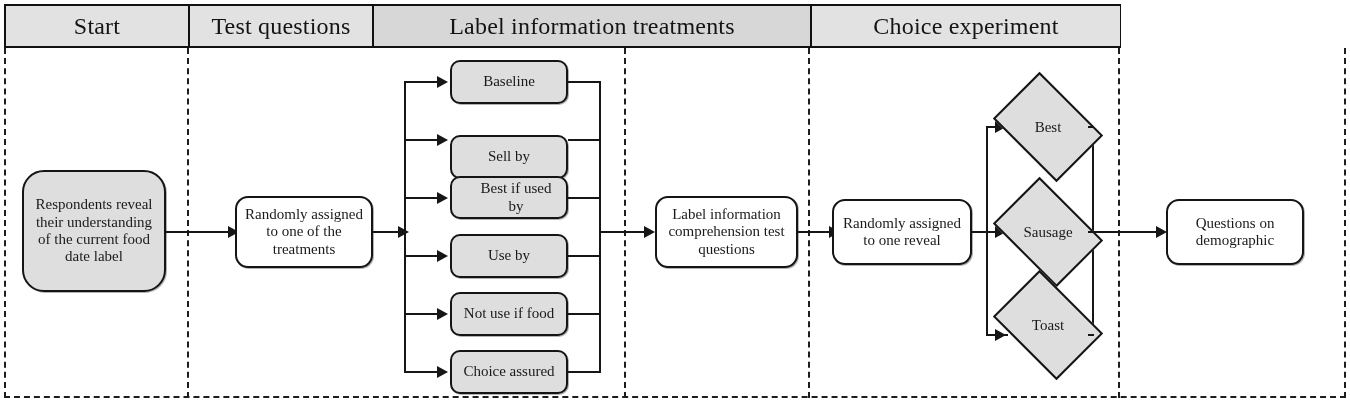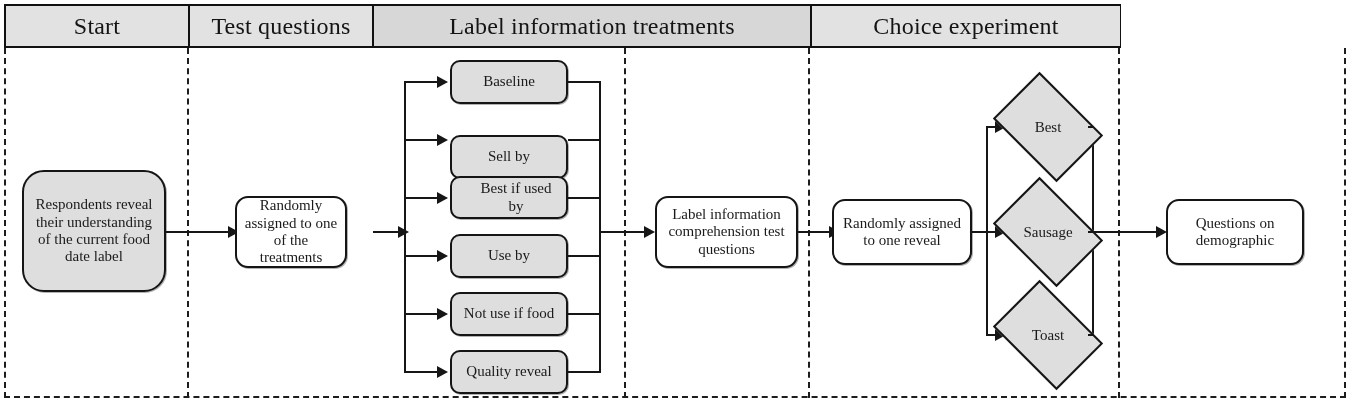--- a/index.html
+++ b/index.html
@@ -148,21 +148,21 @@
   <div class="lane-sep" style="left:1344px"></div>
   <div class="lane-bottom"></div>
 
   <div class="node gray r-lg" style="left:22px; top:170px; width:144px; height:122px;">
     <span class="txt">Respondents reveal their understanding of the current food date label</span>
   </div>
 
   <div class="ln h" style="left:166px; top:231px; width:68px;"></div>
   <div class="arrow" style="left:228px; top:226px;"></div>
 
-  <div class="node r-md" style="left:235px; top:196px; width:112px; height:72px;">
+  <div class="node r-md" style="left:235px; top:196px; width:138px; height:72px;">
     <span class="txt">Randomly assigned to one of the treatments</span>
   </div>
 
   <div class="ln h" style="left:373px; top:231px; width:32px;"></div>
   <div class="arrow" style="left:398px; top:226px;"></div>
 
   <div class="ln v" style="left:404px; top:81px; height:292px;"></div>
 
   <div class="ln v" style="left:599px; top:81px; height:292px;"></div>
 
@@ -197,21 +197,21 @@
   <div class="ln h" style="left:404px; top:313px; width:40px;"></div>
   <div class="arrow" style="left:437px; top:308px;"></div>
   <div class="node gray r-sm" style="left:450px; top:292px; width:118px; height:44px;">
     <span class="txt">Not use if food</span>
   </div>
   <div class="ln h" style="left:568px; top:313px; width:33px;"></div>
 
   <div class="ln h" style="left:404px; top:371px; width:40px;"></div>
   <div class="arrow" style="left:437px; top:366px;"></div>
   <div class="node gray r-sm" style="left:450px; top:350px; width:118px; height:44px;">
-    <span class="txt">Quality reveal</span>
+    <span class="txt">Choice assured</span>
   </div>
   <div class="ln h" style="left:568px; top:371px; width:33px;"></div>
 
   <div class="ln h" style="left:599px; top:231px; width:52px;"></div>
   <div class="arrow" style="left:644px; top:226px;"></div>
 
   <div class="node r-md" style="left:655px; top:196px; width:143px; height:72px;">
     <span class="txt">Label information comprehension test questions</span>
   </div>
 
@@ -237,21 +237,21 @@
   <div class="ln h" style="left:986px; top:231px; width:22px;"></div>
   <div class="arrow" style="left:995px; top:226px;"></div>
   <div class="diamond" style="left:1003px; top:199px; width:90px; height:66px;">
     <span class="dshape"></span>
     <span class="dlabel">Sausage</span>
   </div>
   <div class="ln h" style="left:1088px; top:231px; width:6px;"></div>
 
   <div class="ln h" style="left:986px; top:334px; width:22px;"></div>
   <div class="arrow" style="left:995px; top:329px;"></div>
-  <div class="diamond" style="left:1003px; top:302px; width:90px; height:66px;">
+  <div class="diamond" style="left:1003px; top:292px; width:90px; height:66px;">
     <span class="dshape"></span>
     <span class="dlabel">Toast</span>
   </div>
   <div class="ln h" style="left:1088px; top:334px; width:6px;"></div>
 
   <div class="ln h" style="left:1092px; top:231px; width:72px;"></div>
   <div class="arrow" style="left:1156px; top:226px;"></div>
 
   <div class="node r-md" style="left:1166px; top:199px; width:138px; height:66px;">
     <span class="txt">Questions on demographic</span>

